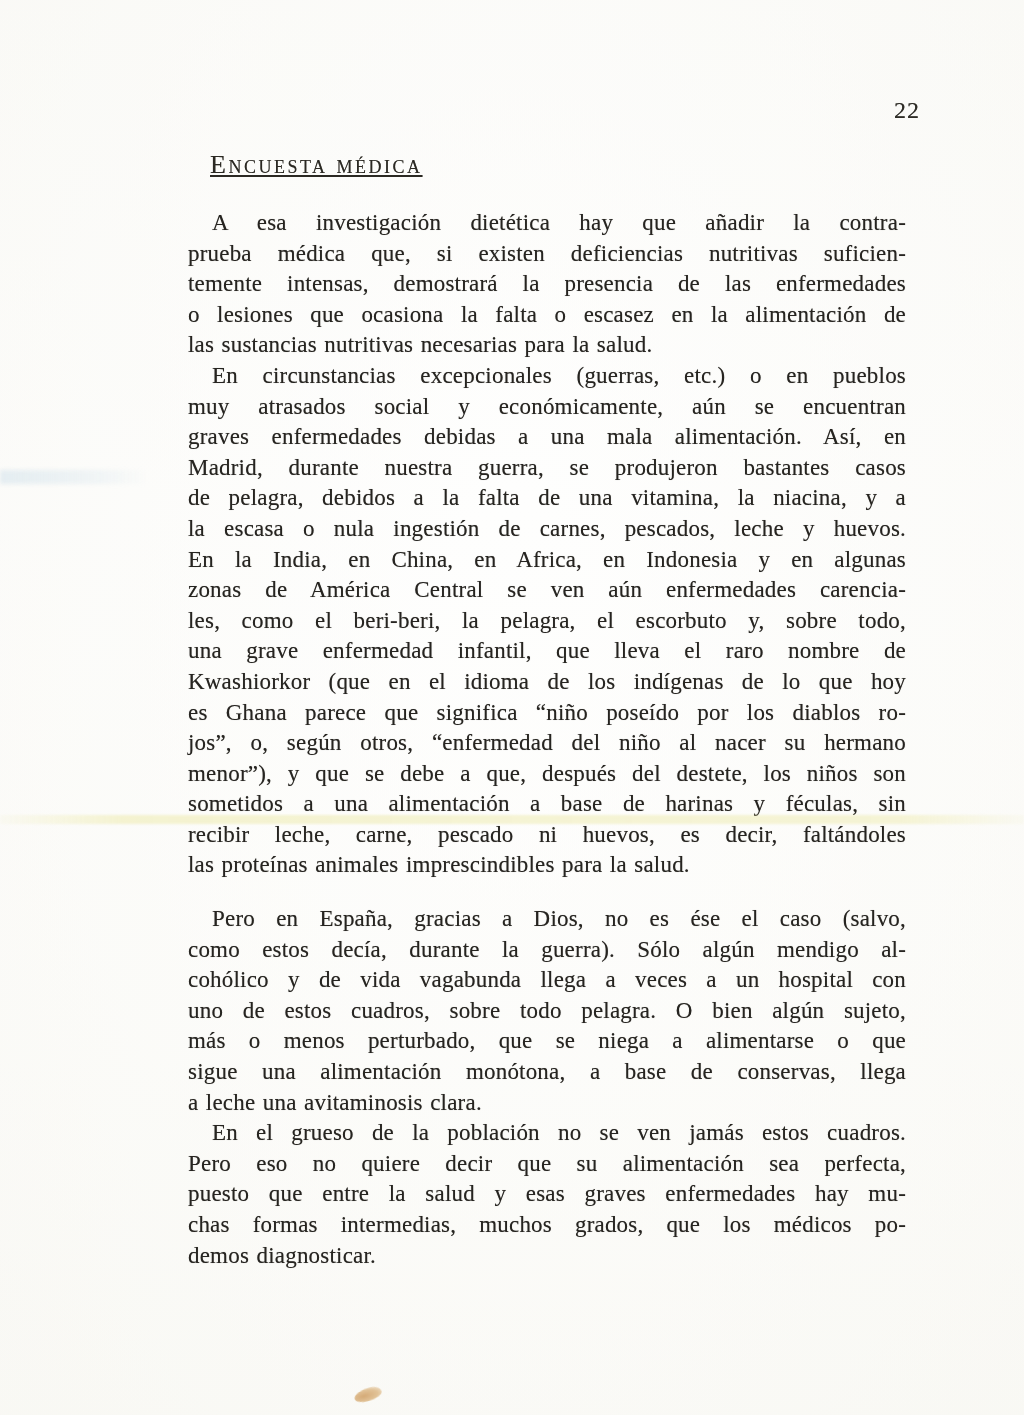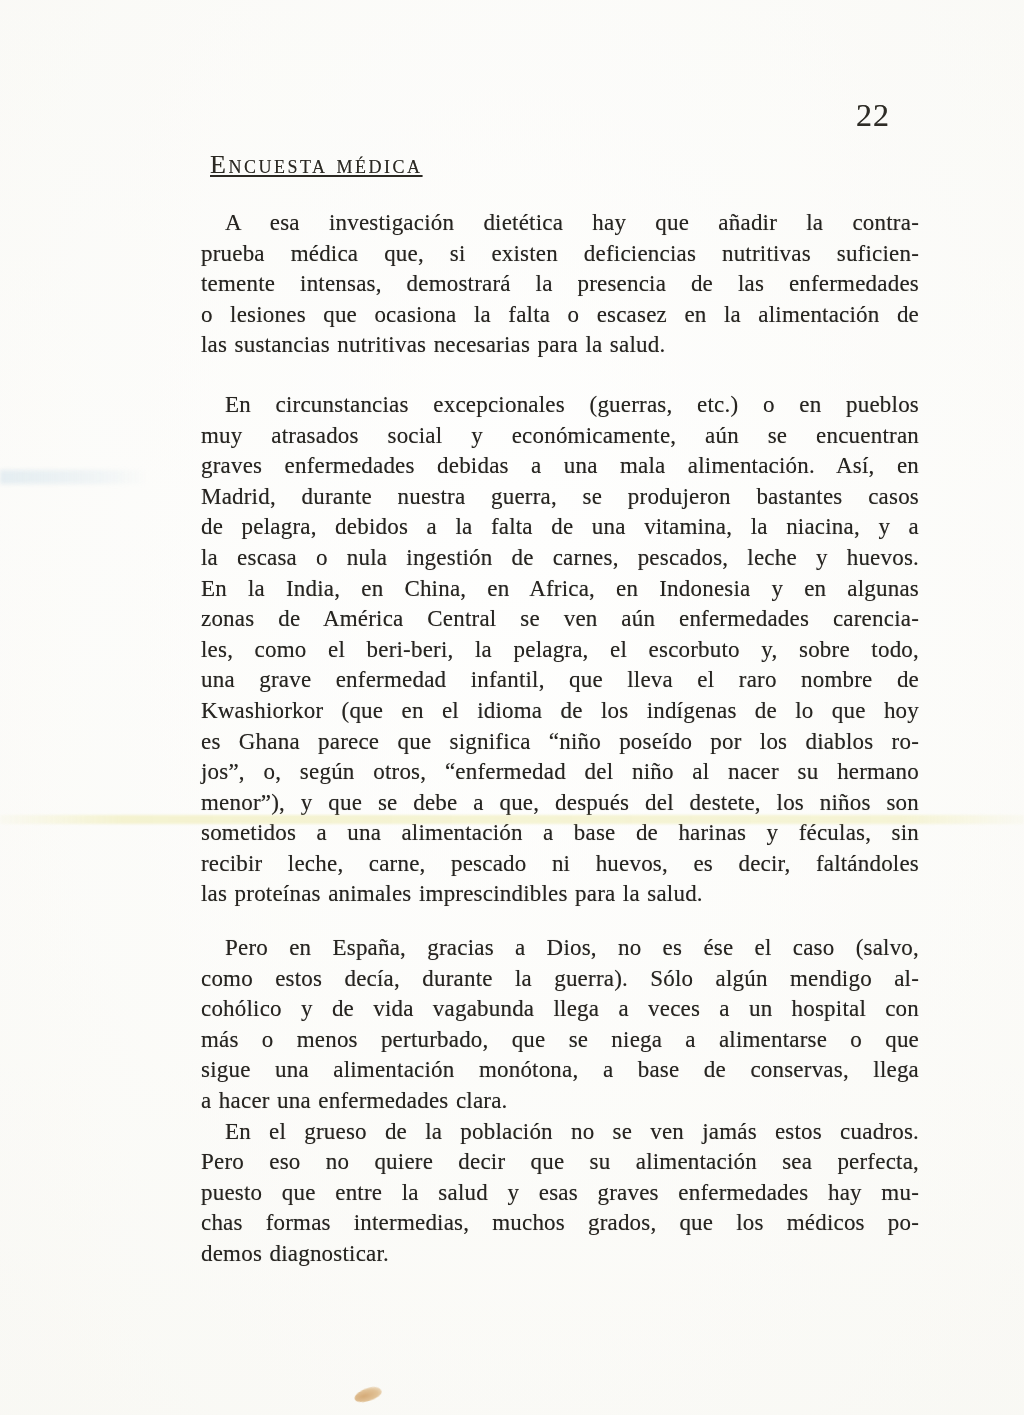--- a/index.html
+++ b/index.html
@@ -15,48 +15,48 @@
       radial-gradient(ellipse at 50% 40%, rgba(255,255,255,0.6), rgba(246,245,240,0.35) 95%),
       linear-gradient(180deg, #fbfbf8 0%, #fdfdfb 35%, #fcfcf9 75%, #fafaf6 100%);
     overflow: hidden;
     font-family: "Liberation Serif", "DejaVu Serif", serif;
     color: #262420;
   }
 
   .page-number {
     position: absolute;
     top: 97px;
-    left: 856px;
-    font-size: 32px;
+    left: 894px;
+    font-size: 24px;
     letter-spacing: 1px;
     color: #2e2c26;
     text-shadow: 0 0 0.6px rgba(46,44,38,0.55);
   }
 
   .heading {
     position: absolute;
     top: 150px;
     left: 210px;
     font-variant: small-caps;
     font-size: 26px;
     letter-spacing: 2.5px;
     color: #2b2923;
     text-shadow: 0 0 0.6px rgba(43,41,35,0.5);
     text-decoration: underline;
   }
 
   .text-block {
     position: absolute;
     top: 208px;
-    left: 201px;
+    left: 188px;
     width: 718px;
   }
 
   .para { margin: 0; padding: 0; }
-  .para.gap-lg { margin-top: 29px; }
+  .para.gap-lg { }
   .para.gap-md { margin-top: 23px; }
   .para.gap-sm { }
 
   .line {
     height: 30.6px;
     line-height: 30.6px;
     font-size: 23px;
     letter-spacing: 0.2px;
     word-spacing: 1.5px;
     text-align: justify;
@@ -147,23 +147,24 @@
       <div class="line">menor”), y que se debe a que, después del destete, los niños son</div>
       <div class="line">sometidos a una alimentación a base de harinas y féculas, sin</div>
       <div class="line">recibir leche, carne, pescado ni huevos, es decir, faltándoles</div>
       <div class="line para-end">las proteínas animales imprescindibles para la salud.</div>
     </div>
 
     <div class="para gap-md">
       <div class="line indent">Pero en España, gracias a Dios, no es ése el caso (salvo,</div>
       <div class="line">como estos decía, durante la guerra). Sólo algún mendigo al-</div>
       <div class="line">cohólico y de vida vagabunda llega a veces a un hospital con</div>
+      <div class="line">uno de estos cuadros, sobre todo pelagra. O bien algún sujeto,</div>
       <div class="line">más o menos perturbado, que se niega a alimentarse o que</div>
       <div class="line">sigue una alimentación monótona, a base de conservas, llega</div>
-      <div class="line para-end">a hacer una enfermedades clara.</div>
+      <div class="line para-end">a leche una avitaminosis clara.</div>
     </div>
 
     <div class="para gap-sm">
       <div class="line indent">En el grueso de la población no se ven jamás estos cuadros.</div>
       <div class="line">Pero eso no quiere decir que su alimentación sea perfecta,</div>
       <div class="line">puesto que entre la salud y esas graves enfermedades hay mu-</div>
       <div class="line">chas formas intermedias, muchos grados, que los médicos po-</div>
       <div class="line para-end">demos diagnosticar.</div>
     </div>
 

